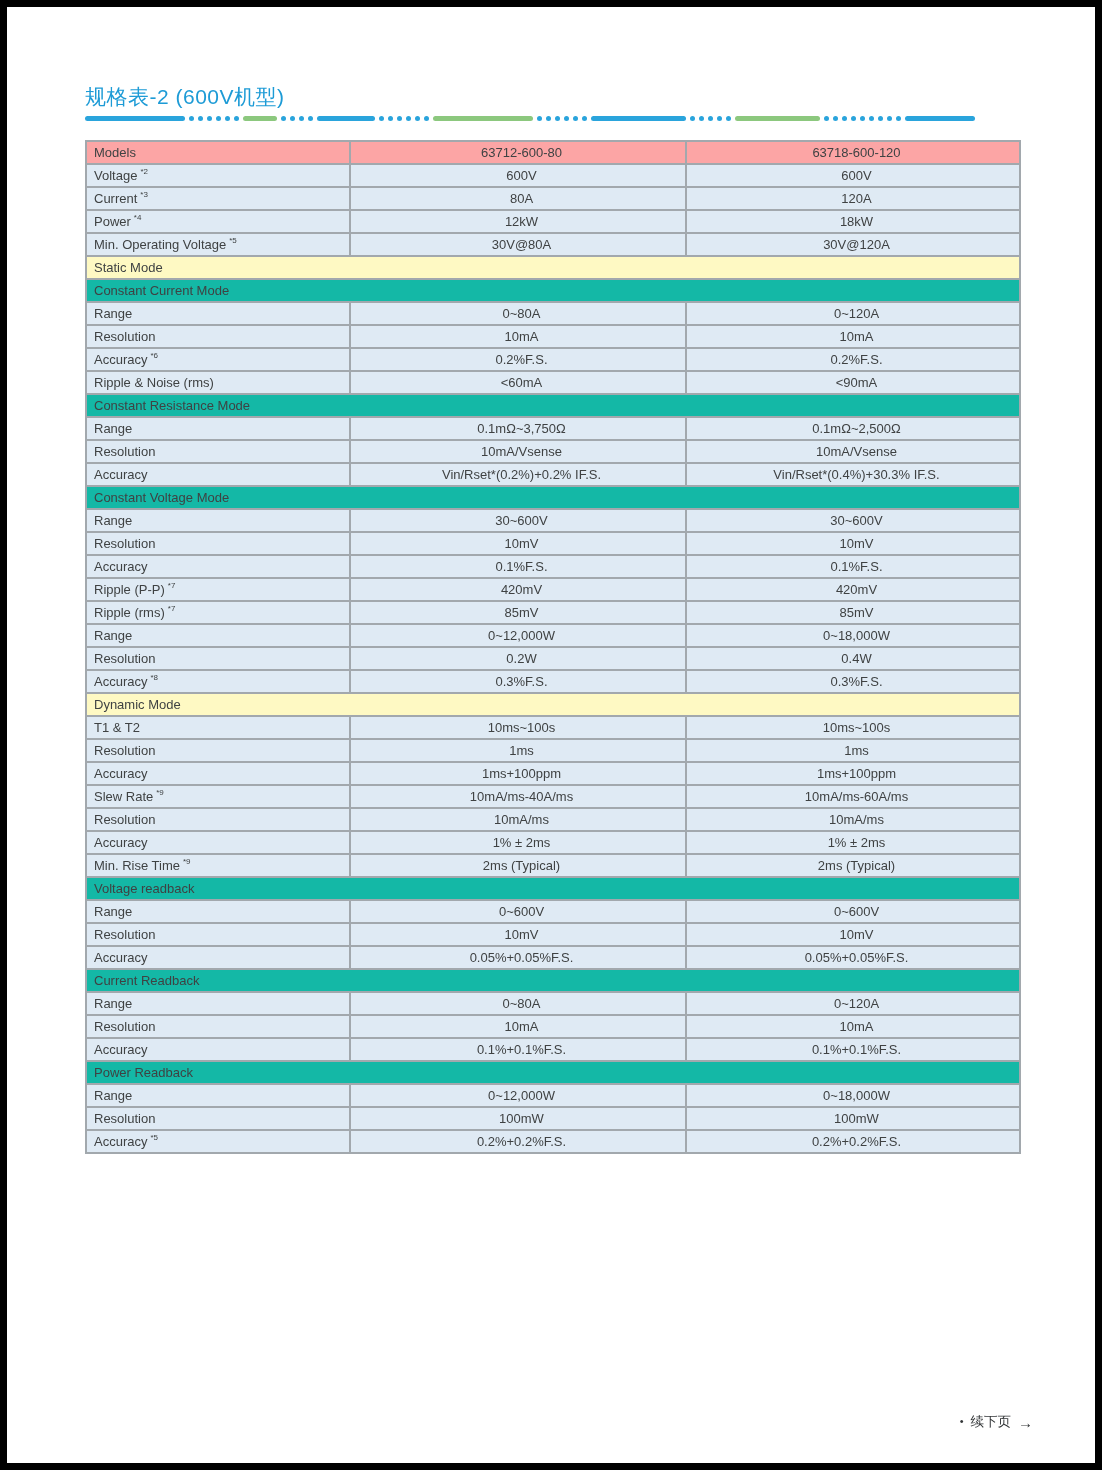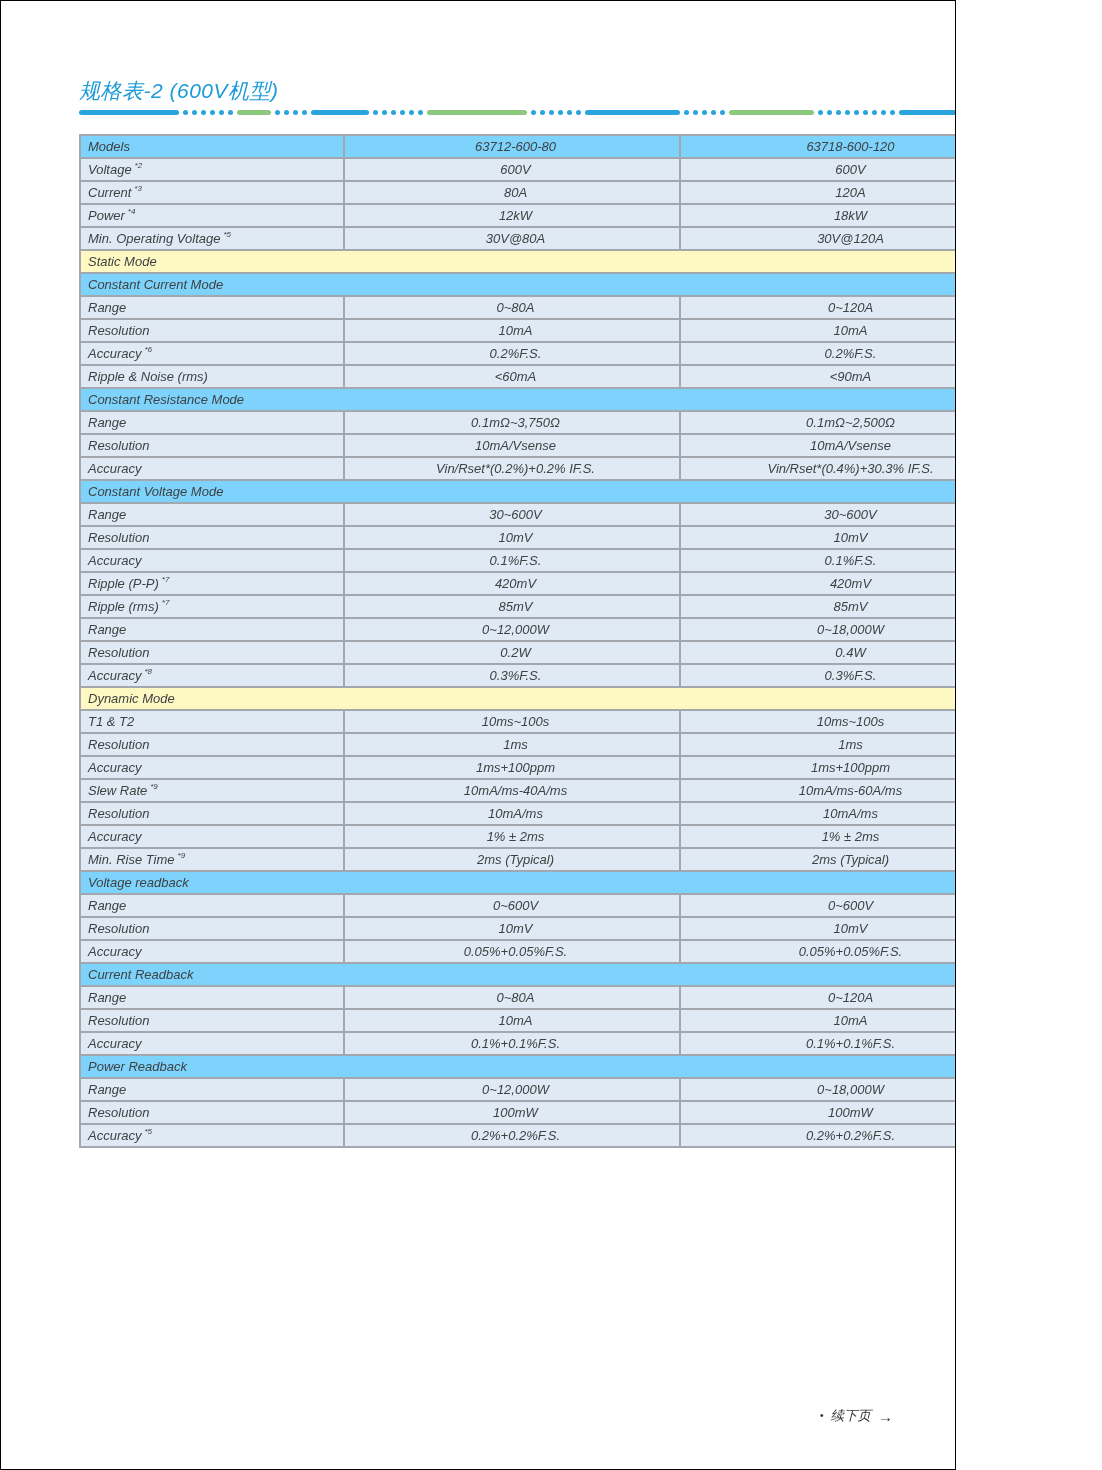--- a/index.html
+++ b/index.html
@@ -1,25 +1,24 @@
 <!DOCTYPE html>
 <html><head>
 <meta charset="utf-8">
 <style>
   html,body{margin:0;padding:0;background:#ffffff;}
   .page{
     position:relative;
-    width:956px;height:1470px;
+    width:1102px;height:1470px;
     background:#ffffff;
-    border:1px solid #000000;
+    border:7px solid #000000;
     box-sizing:border-box;
     font-family:"Liberation Sans", sans-serif;
     color:#3f4243;
     overflow:hidden;
-    font-style:italic;
   }
   .page-title{
     position:absolute;left:78px;top:76px;
     font-size:21px;letter-spacing:.5px;
     color:#1d9bd6;
   }
   .title-divider{
     position:absolute;left:78px;top:108px;
     width:934px;height:6px;
     display:flex;align-items:center;gap:4px;
@@ -38,23 +37,23 @@
   }
   table.spec td{
     border:2px solid #a2a8ad;
     height:21px;
     padding:0 0 0 7px;
     white-space:nowrap;
     overflow:hidden;
   }
   td.value-cell{text-align:center;padding:0;}
   tr.row-data td{background:#dfeaf4;}
-  tr.row-header td{background:#7dd3fc;}
+  tr.row-header td{background:#fca5a5;}
   tr.row-section td{background:#fef9c3;}
-  tr.row-subsection td{background:#7dd3fc;}
+  tr.row-subsection td{background:#14b8a6;}
   td sup{
     font-size:8px;
     margin-left:3px;
     position:relative;top:-1px;
     letter-spacing:0;
   }
   .page-footer{
     position:absolute;top:1406px;right:62px;
     font-size:13.5px;color:#323537;
     display:flex;align-items:center;gap:7px;

